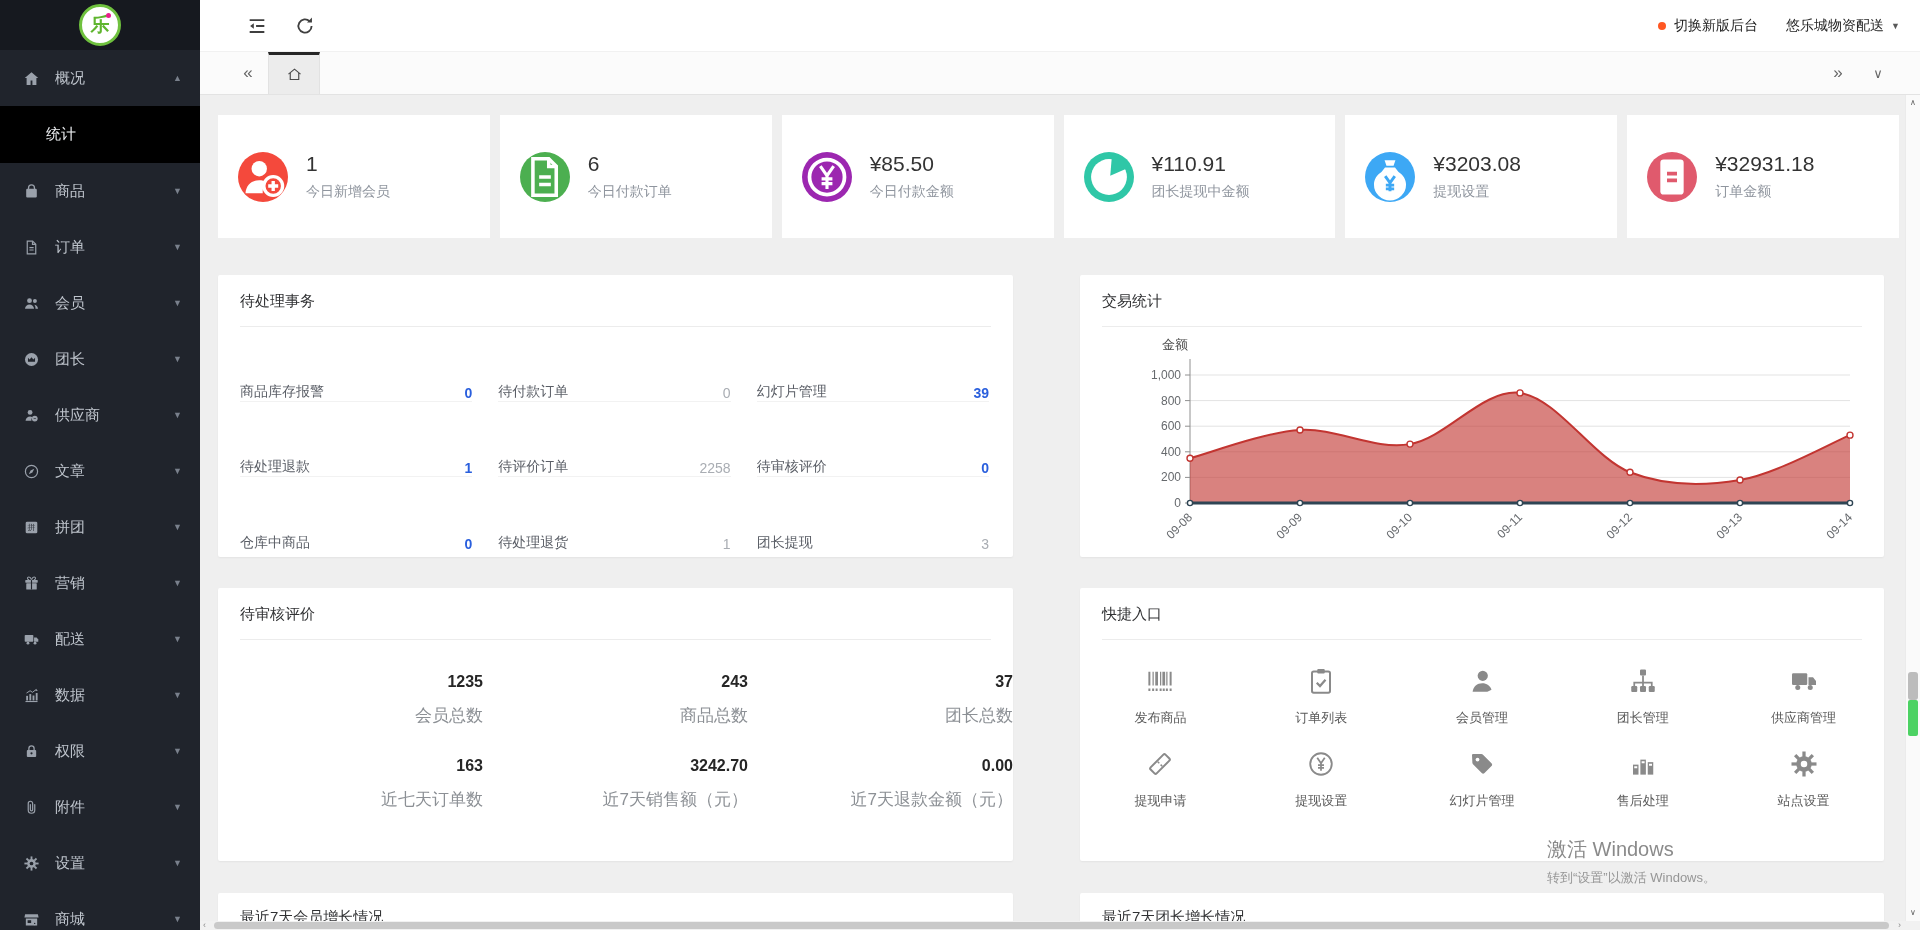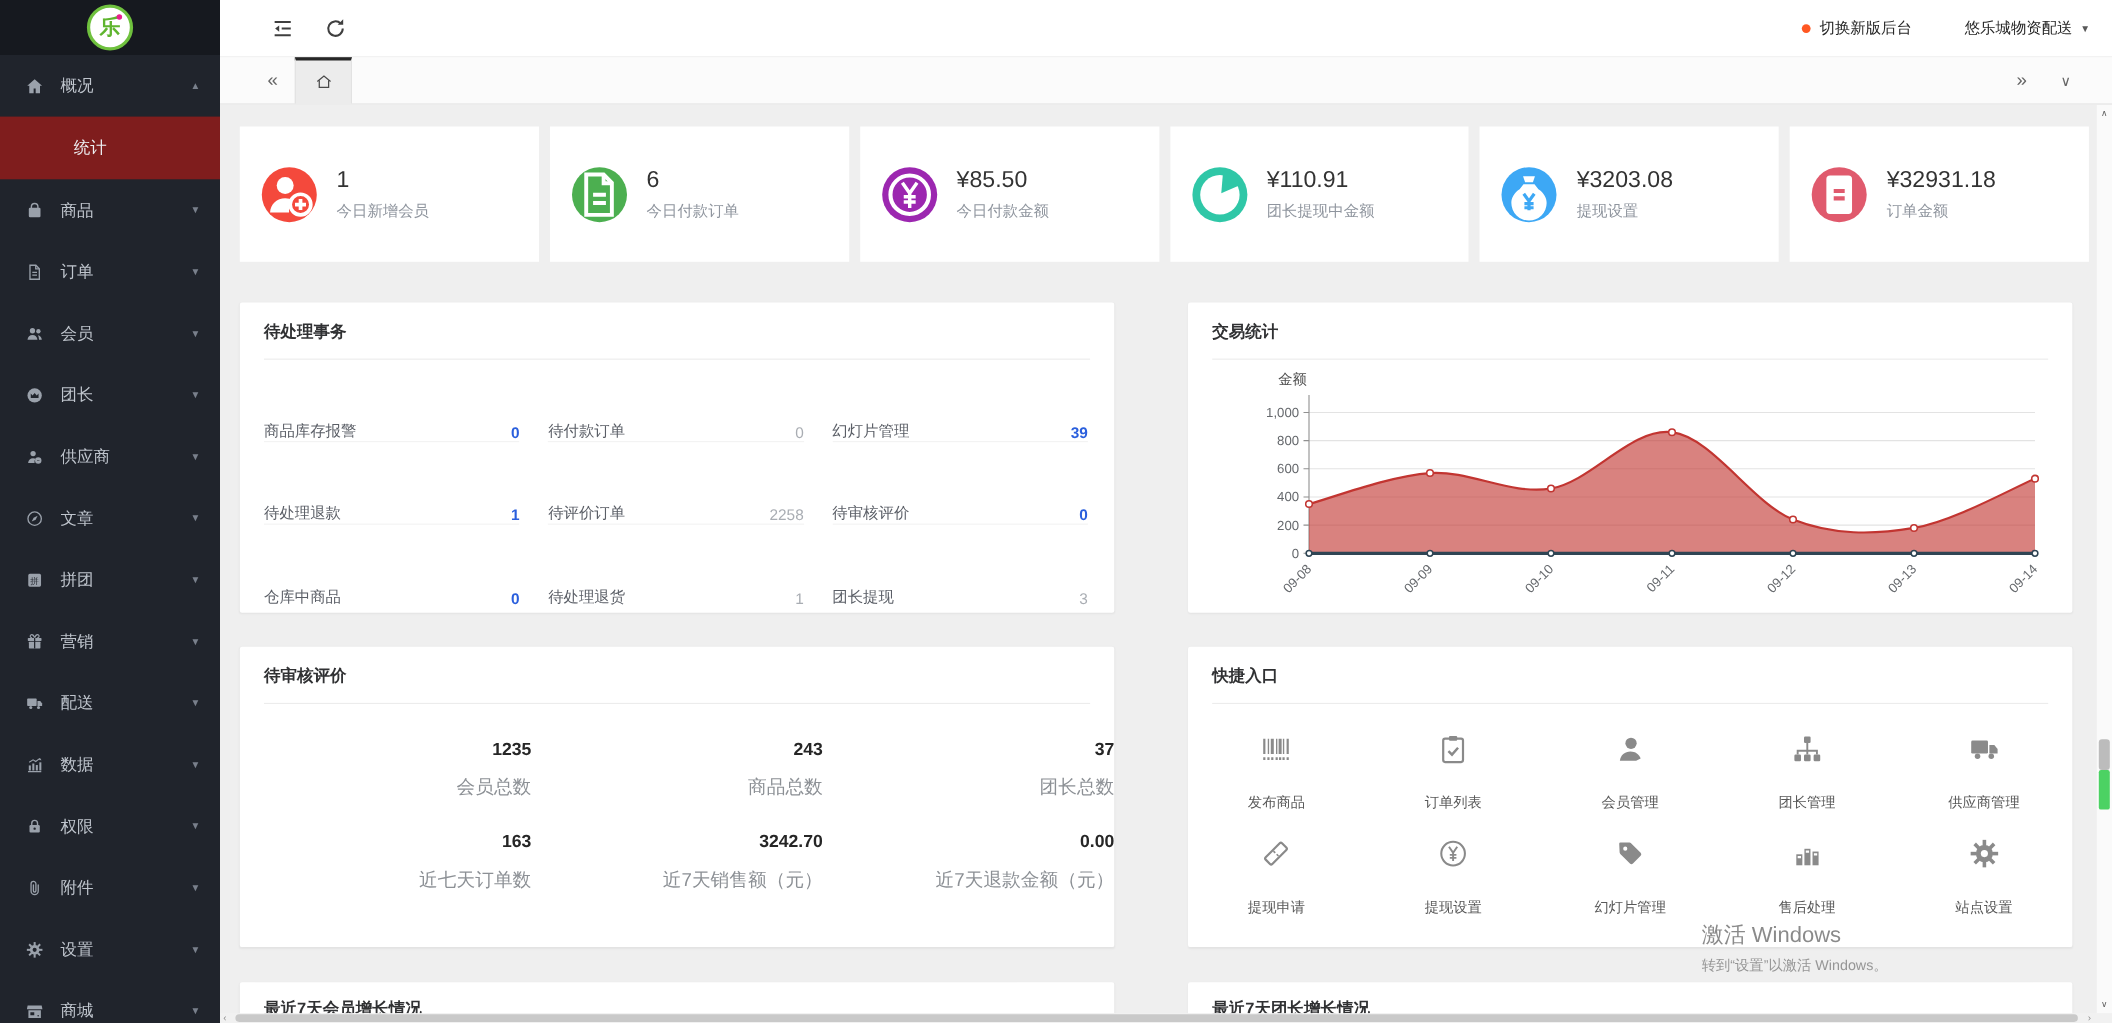--- a/index.html
+++ b/index.html
@@ -9,26 +9,26 @@
   
   .sidebar{position:fixed;left:0;top:0;width:200px;height:930px;background:#20242c;--hole:#20242c;z-index:20}
   .logo{height:50px;background:#16191f;display:flex;align-items:center;justify-content:center}
   .logo-circle{position:relative;width:42px;height:42px;border-radius:50%;background:#fff;border:3px solid #6fc13e;display:flex;align-items:center;justify-content:center}
   .logo-glyph{color:#5fb52e;font-size:19px;font-weight:bold}
   .logo-dot{position:absolute;top:6px;right:7px;width:5px;height:5px;border-radius:50%;background:#e91e8c}
   .side-item{height:56px;display:flex;align-items:center;padding:0 18px 0 23px;cursor:pointer;color:#bfc5cd;font-size:15px}
   .side-item .icon{width:17px;height:17px;color:#9aa1ab}
   .side-item .lbl{margin-left:15px}
   .side-item .caret{margin-left:auto;font-size:9px;color:#79808c}
-  .submenu{height:57px;background:#7f1d1d;display:flex;align-items:center;padding-left:67px;color:#eef0f3;font-size:15px;cursor:pointer}
+  .submenu{height:57px;background:#000000;display:flex;align-items:center;padding-left:46px;color:#eef0f3;font-size:15px;cursor:pointer}
   
   .main{margin-left:200px}
   .topbar{height:52px;background:#fff;display:flex;align-items:center;padding:0 20px 0 46px;border-bottom:1px solid #f1f1f1}
   .tb-icon{background:none;border:none;cursor:pointer;color:#3f3f3f;width:22px;height:22px;margin-right:26px}
-  .tb-right{margin-left:auto;display:flex;align-items:flex-end;gap:48px}
+  .tb-right{margin-left:auto;display:flex;align-items:flex-end;gap:28px}
   .switch{display:flex;align-items:center;gap:8px;font-size:14px;color:#262626;cursor:pointer}
   .odot{width:8px;height:8px;border-radius:50%;background:#ff5722;display:inline-block}
   .store{display:flex;align-items:center;gap:7px;font-size:14px;color:#262626;cursor:pointer}
   .store .caret{font-size:9px;color:#595959}
   
   .tabbar{height:43px;background:#fbfbfb;border-bottom:1px solid #e3e3e3;display:flex;align-items:stretch;position:relative;padding-left:28px}
   .tab-btn{width:40px;border:none;background:transparent;color:#666;font-size:17px;cursor:pointer}
   .tab-home{width:52px;background:#ececec;border-top:3px solid #262626;border-right:1px solid #e2e2e2;border-left:1px solid #e2e2e2;display:flex;align-items:center;justify-content:center;cursor:pointer}
   .tab-home .icon{width:17px;height:17px;color:#4a4a4a}
   .tab-right{position:absolute;right:22px;top:0;height:100%;display:flex}
@@ -37,41 +37,41 @@
   .cards{display:grid;grid-template-columns:repeat(6,1fr);gap:10px;height:123px;margin-bottom:37px}
   .card{background:#fff;display:flex;align-items:center;padding-left:20px;cursor:pointer}
   .c-icon{width:50px;height:50px;border-radius:50%;flex:none;display:flex;align-items:center;justify-content:center;color:#fff}
   .c-text{margin-left:18px;min-width:0}
   .c-val{font-size:21px;color:#333}
   .c-lbl{font-size:14px;color:#8f959e;margin-top:7px;white-space:nowrap}
   .row{display:grid;grid-template-columns:795px 804px;column-gap:67px}
   .row2{height:282px;margin-bottom:31px}
   .row3{height:273px;margin-bottom:32px}
   .panel{background:#fff;border-radius:2px;box-shadow:0 1px 2px rgba(0,0,0,.05);overflow:hidden}
-  .panel h3{font-size:15px;color:#303133;font-weight:bold;padding:17px 22px 15px}
+  .panel h3{font-size:15px;color:#303133;font-weight:normal;padding:17px 22px 15px}
   .divider{border-bottom:1px solid #ececec;margin:0 22px}
   
   .pending-grid{display:grid;grid-template-columns:1fr 1fr 1fr;column-gap:26px;padding:0 24px 0 22px}
   .p-cell{height:75px;display:flex;justify-content:space-between;align-items:flex-end;border-bottom:1px solid #f2f2f2;font-size:14px;color:#5a5e66}
   .p-cell.nb{border-bottom:none}
   .p-val{font-size:14px}
   .p-val.link{color:#2a5fdd;font-weight:bold;cursor:pointer}
   .p-val.muted{color:#a9adb3}
   
   #chart-host{padding:6px 20px 0 22px}
   
   .mall-grid{display:grid;grid-template-columns:1fr 1fr 1fr;row-gap:30px;padding-top:33px}
   .m-cell{text-align:right}
   .m-val{font-size:16px;font-weight:bold;color:#262626}
   .m-lbl{font-size:17px;color:#8c9095;margin-top:13px}
   
   .ql-grid{display:grid;grid-template-columns:repeat(5,1fr);row-gap:22px;padding-top:26px;--hole:#fff}
   .ql-item{display:flex;flex-direction:column;align-items:center;cursor:pointer}
   .ql-item .icon{width:30px;height:30px;color:#8a8a8a}
-  .ql-lbl{font-size:13px;color:#595959;margin-top:25px}
+  .ql-lbl{font-size:13px;color:#595959;margin-top:13px}
   
   .row4 .panel{height:40px}
   .row4 h3{padding:15px 22px}
   
   .watermark{position:fixed;left:1547px;top:836px;z-index:50;pointer-events:none}
   .wm1{font-size:20px;color:rgba(118,118,118,.85)}
   .wm2{font-size:13px;color:rgba(128,128,128,.8);margin-top:6px}
   
   .vscroll{position:fixed;right:0;top:95px;bottom:9px;width:15px;background:#fafafa;border-left:1px solid #ebebeb;z-index:40}
   .vs-arrow{position:absolute;left:0;width:100%;text-align:center;font-size:8px;color:#606060;line-height:16px}

